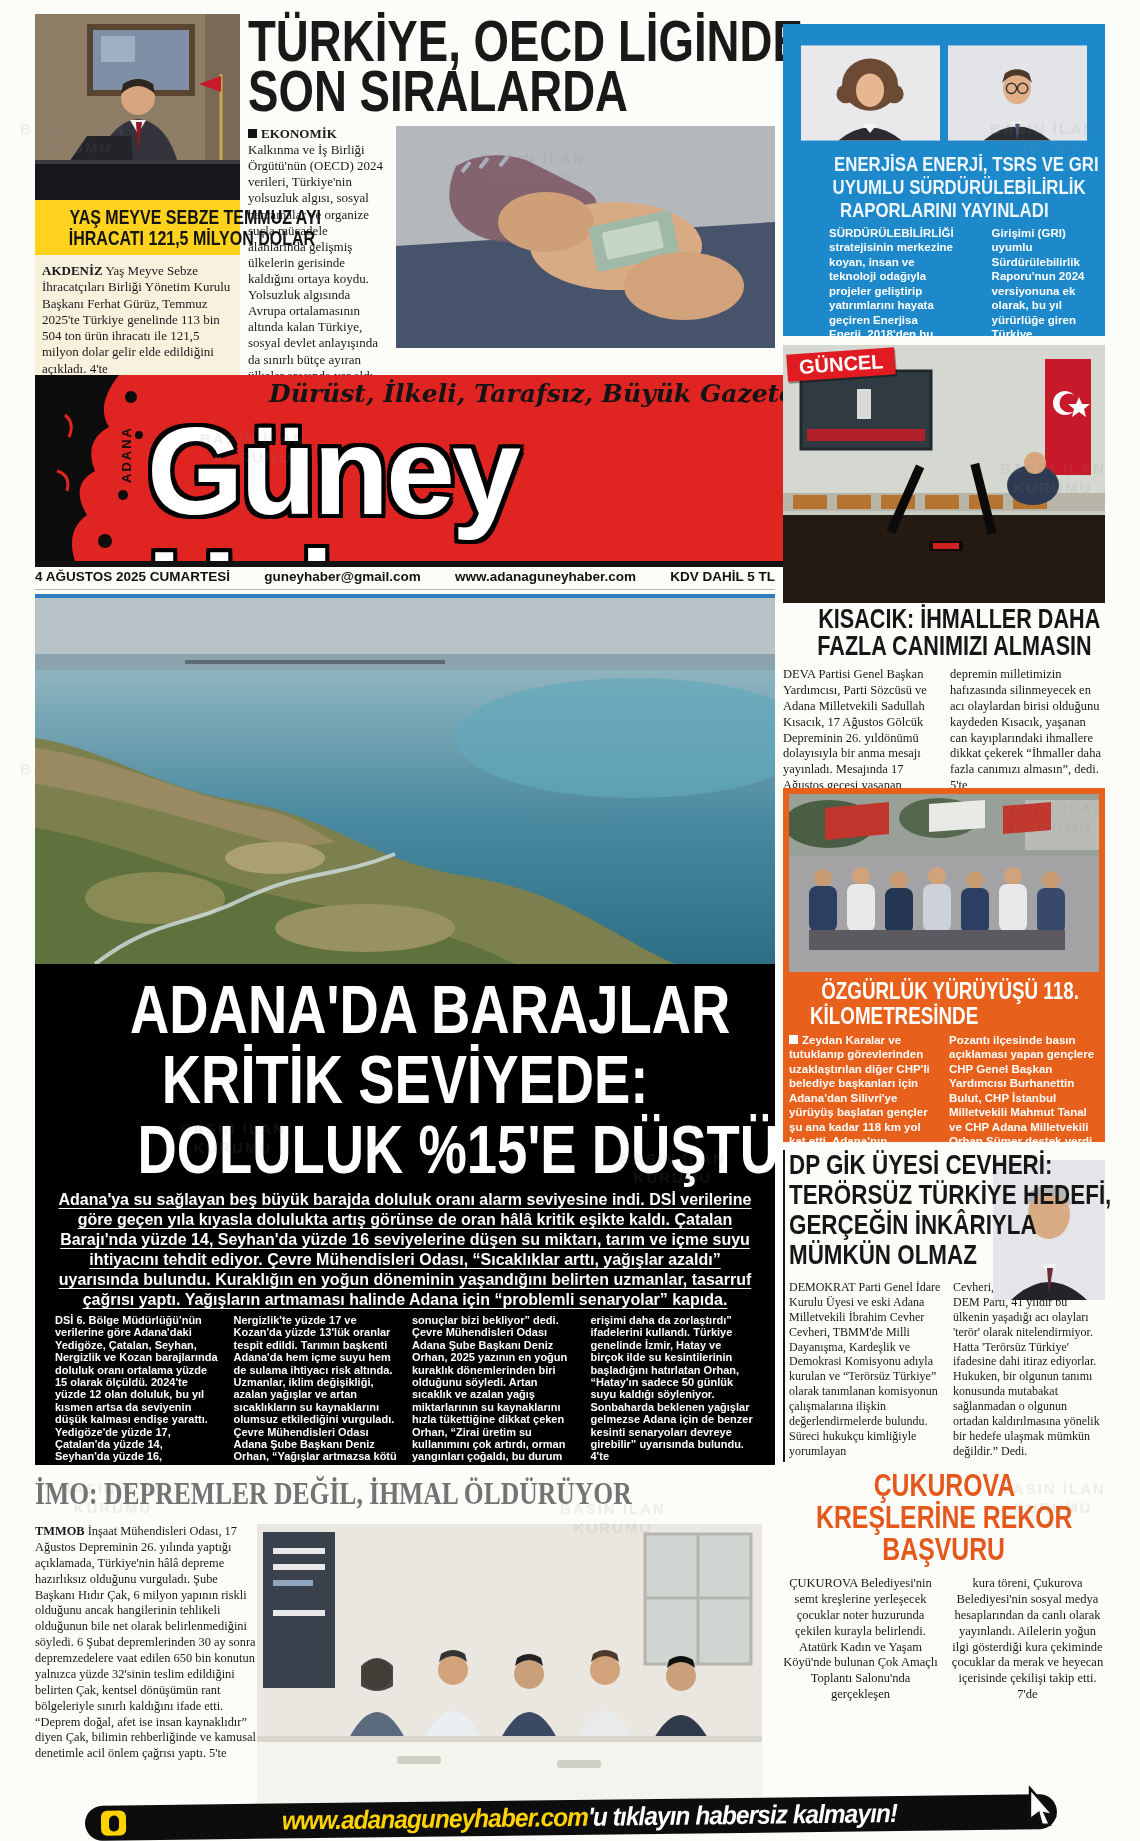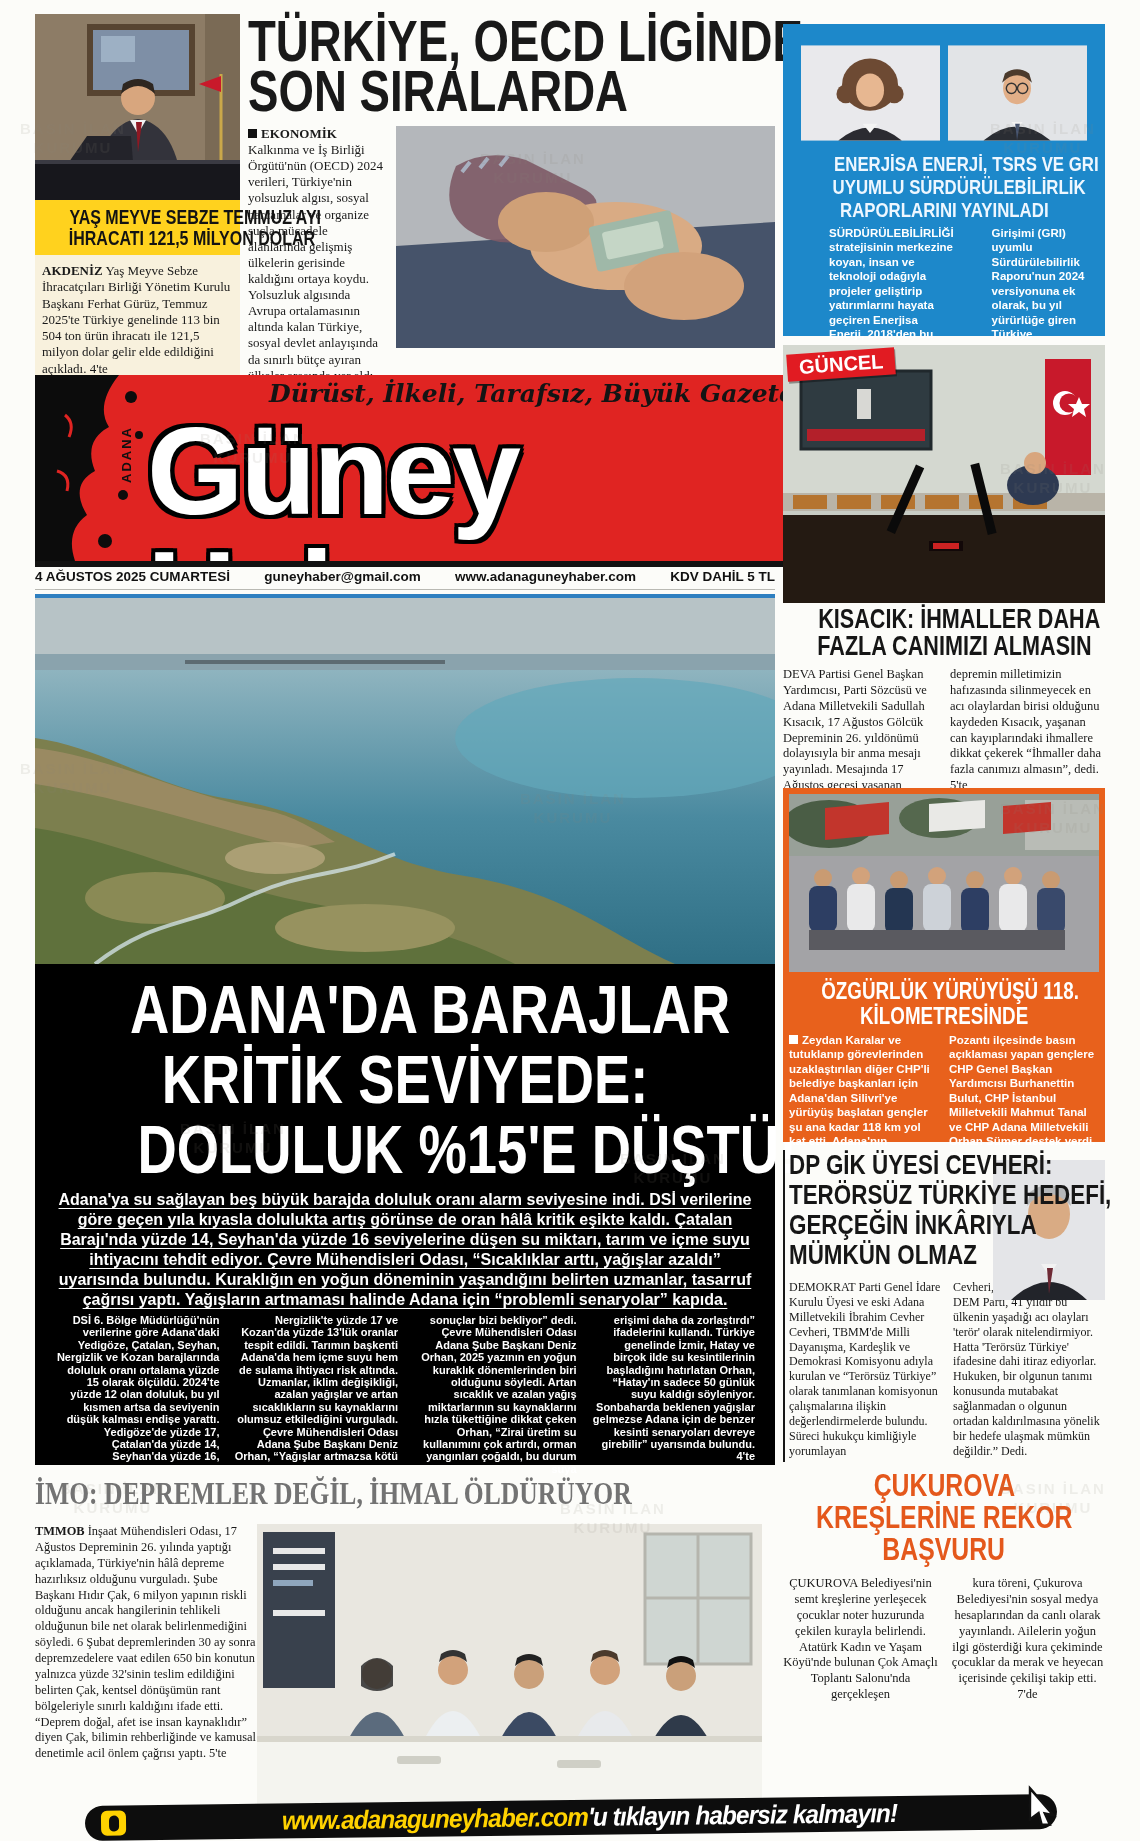--- a/index.html
+++ b/index.html
@@ -57,25 +57,25 @@
   .kisacik .hl{font-size:27px;line-height:27px;text-align:left;color:#161616;}
   .twocols{display:flex;gap:12px;margin-top:7px;}
   .twocols>div{flex:1;font-size:12.5px;line-height:1.27;color:#181818;}
   
   .dam{left:35px;top:594px;width:740px;height:370px;border-top:4px solid #2e7fc0;box-sizing:border-box;}
   .blackbox{left:35px;top:964px;width:740px;height:501px;background:#000000;box-sizing:border-box;
             padding:10px 20px 8px;text-align:center;}
   .blackbox .hl{font-size:68px;line-height:70px;color:#fff;}
   .mainlead{margin:6px 2px 4px;color:#fff;font-weight:700;font-size:16px;line-height:20px;
             text-decoration:underline;text-underline-offset:3px;}
-  .maincols{display:flex;gap:14px;text-align:right;margin-top:4px;}
+  .maincols{display:flex;gap:14px;text-align:left;margin-top:4px;}
   .maincols>div{flex:1;color:#fff;font-weight:700;font-size:11px;line-height:12.4px;}
   
   .orangebox{left:783px;top:788px;width:322px;height:354px;background:#e8611c;padding:6px;box-sizing:border-box;}
-  .orangebox .hl{color:#fff;font-size:23.5px;line-height:25px;text-align:center;margin:7px 0 4px;}
+  .orangebox .hl{color:#fff;font-size:23.5px;line-height:25px;margin:7px 0 4px;}
   .orangebox .cols{display:flex;gap:10px;color:#fff;font-weight:700;font-size:11.5px;line-height:1.26;}
   .orangebox .cols>div{flex:1;}
   
   .cevheri{left:783px;top:1150px;width:322px;height:312px;border-left:2px solid #161616;
            padding-left:4px;box-sizing:border-box;}
   .cevheri .hl{font-size:28px;line-height:30px;color:#161616;}
   .cevheri .photo{position:absolute;right:0;top:10px;}
   .cevheri .twocols>div{font-size:12px;line-height:1.24;}
   
   .imo{left:35px;top:1470px;width:740px;}

